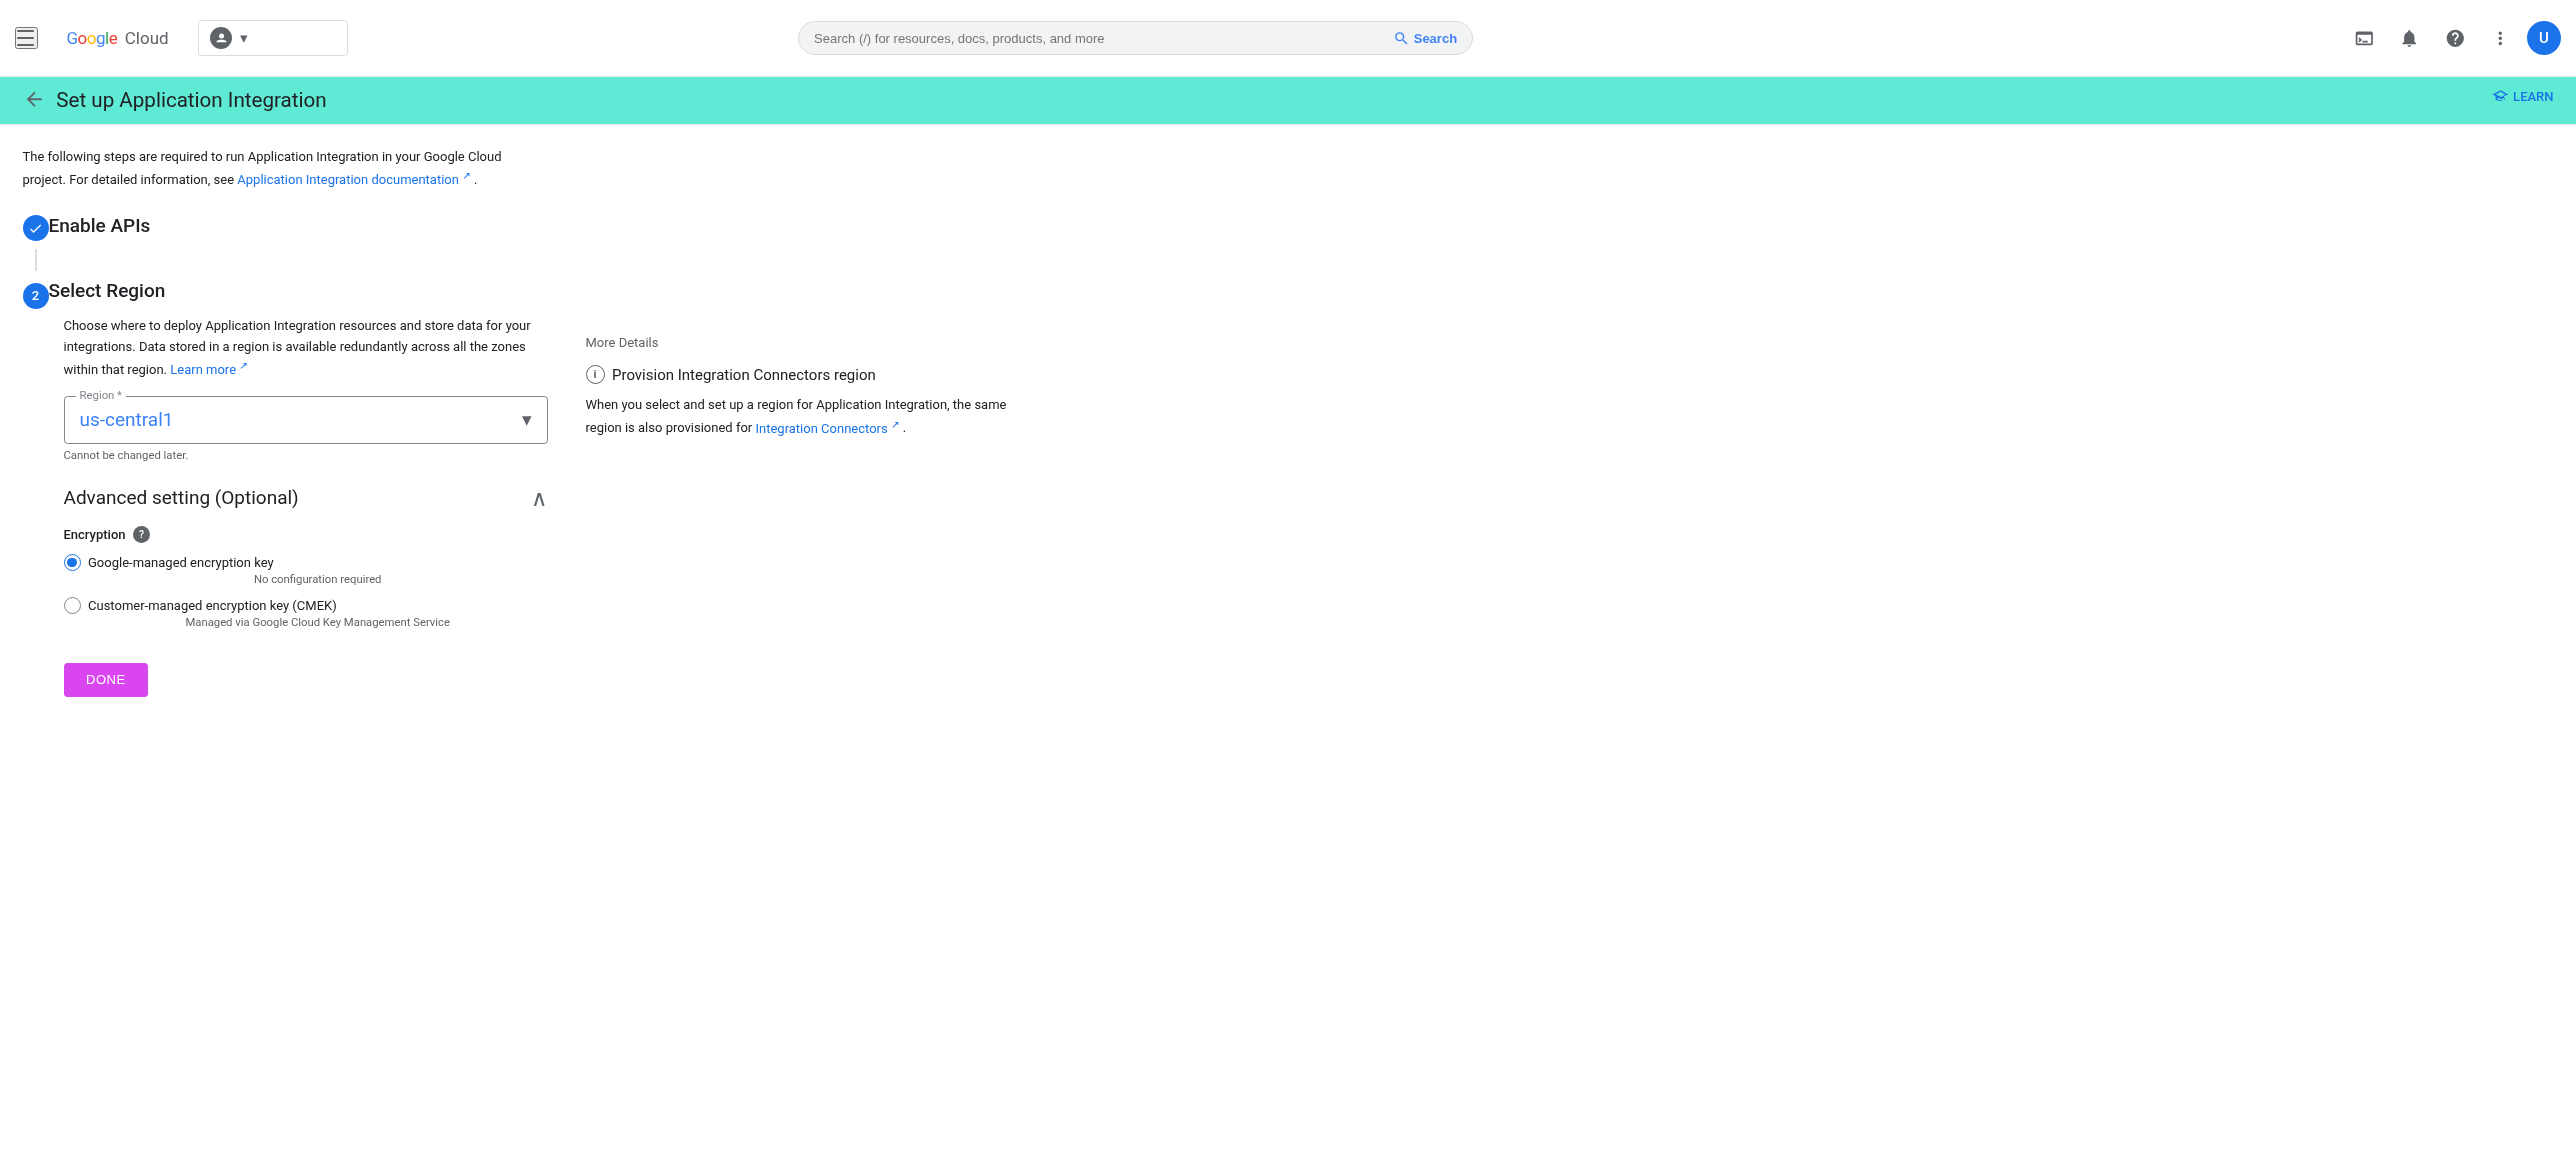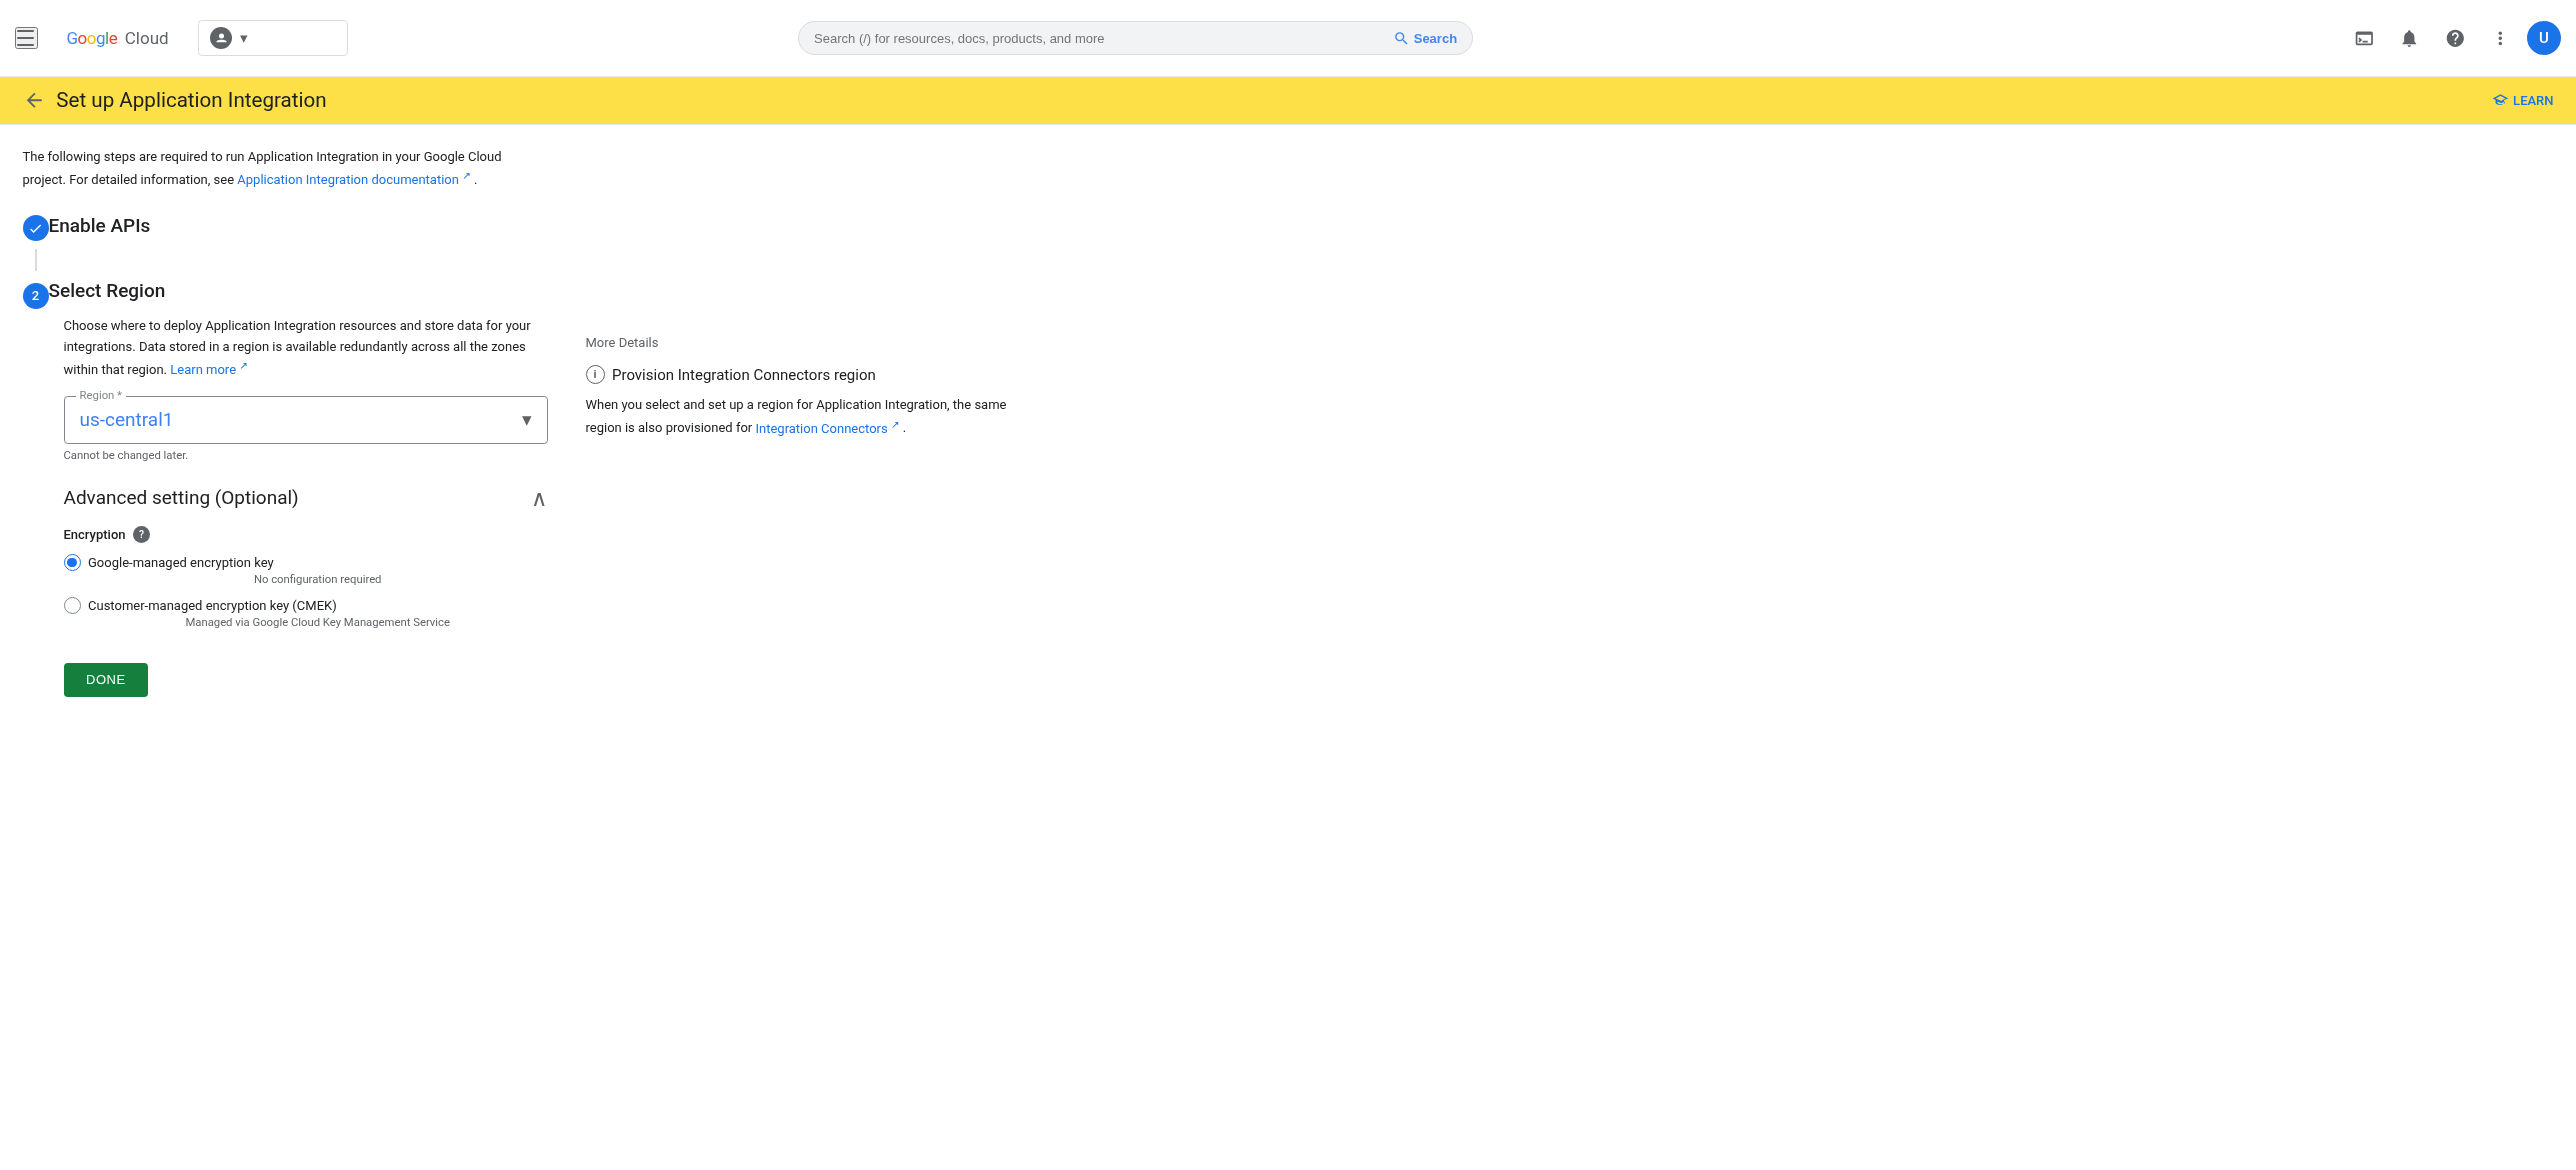--- a/index.html
+++ b/index.html
@@ -64,22 +64,22 @@
       width: 38px; height: 38px; border-radius: 50%; display: flex; align-items: center;
       justify-content: center; cursor: pointer; background: none; border: none; color: #5f6368; font-size: 17px;
     }
     .nav-avatar {
       width: 34px; height: 34px; border-radius: 50%; background: #1a73e8;
       display: flex; align-items: center; justify-content: center; color: #fff; font-size: 15px; font-weight: 500;
     }
 
     
     .sub-header {
-      display: flex; align-items: center; padding: 11.3px 22.5px; border-bottom: 0.9px solid #e8eaed;
-      background: #fde047;
+      display: flex; align-items: flex-start; padding: 11.3px 22.5px; border-bottom: 0.9px solid #e8eaed;
+      background: #5eead4;
     }
     .back-btn {
       display: flex; align-items: center; background: none; border: none; cursor: pointer;
       color: #5f6368; font-size: 19px; margin-right: 11.3px;
     }
     .page-title { font-size: 20.6px; color: #202124; font-weight: 400; }
     .learn-link {
       margin-left: auto; display: flex; align-items: center; gap: 3.8px;
       color: #1a73e8; font-size: 13px; font-weight: 500; text-decoration: none;
     }
@@ -159,21 +159,21 @@
     }
     .radio-circle.selected::after {
       content: ''; width: 9.4px; height: 9.4px; border-radius: 50%; background: #1a73e8;
     }
     .radio-circle.unselected { border-color: #80868b; }
     .radio-label { font-size: 13px; color: #202124; }
     .radio-sublabel { font-size: 11.3px; color: #5f6368; margin-left: 24.4px; margin-top: 1.9px; }
 
     
     .done-btn {
-      background: #15803d; color: #fff; border: none; border-radius: 3.8px;
+      background: #d946ef; color: #fff; border: none; border-radius: 3.8px;
       padding: 9.4px 22.5px; font-size: 13px; font-weight: 500; cursor: pointer;
       margin-top: 22.5px; letter-spacing: 0.5px;
     }
 
     
     .more-details-title { font-size: 13px; color: #5f6368; margin-bottom: 15px; }
     .provision-card {
       display: flex; flex-direction: column; gap: 11.3px;
     }
     .provision-header { display: flex; align-items: center; gap: 7.5px; }

